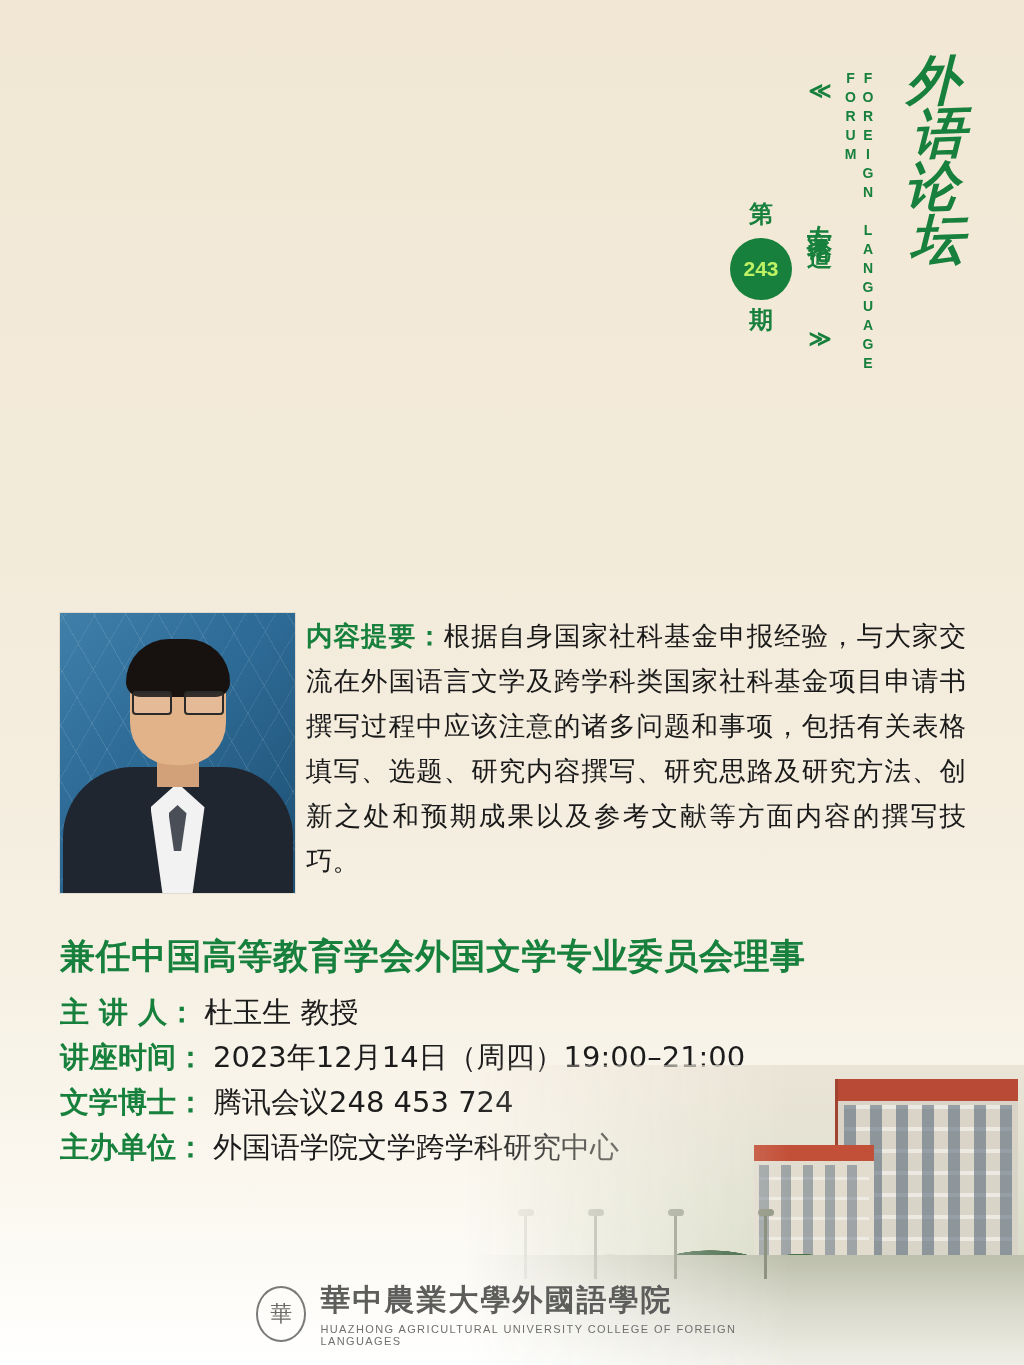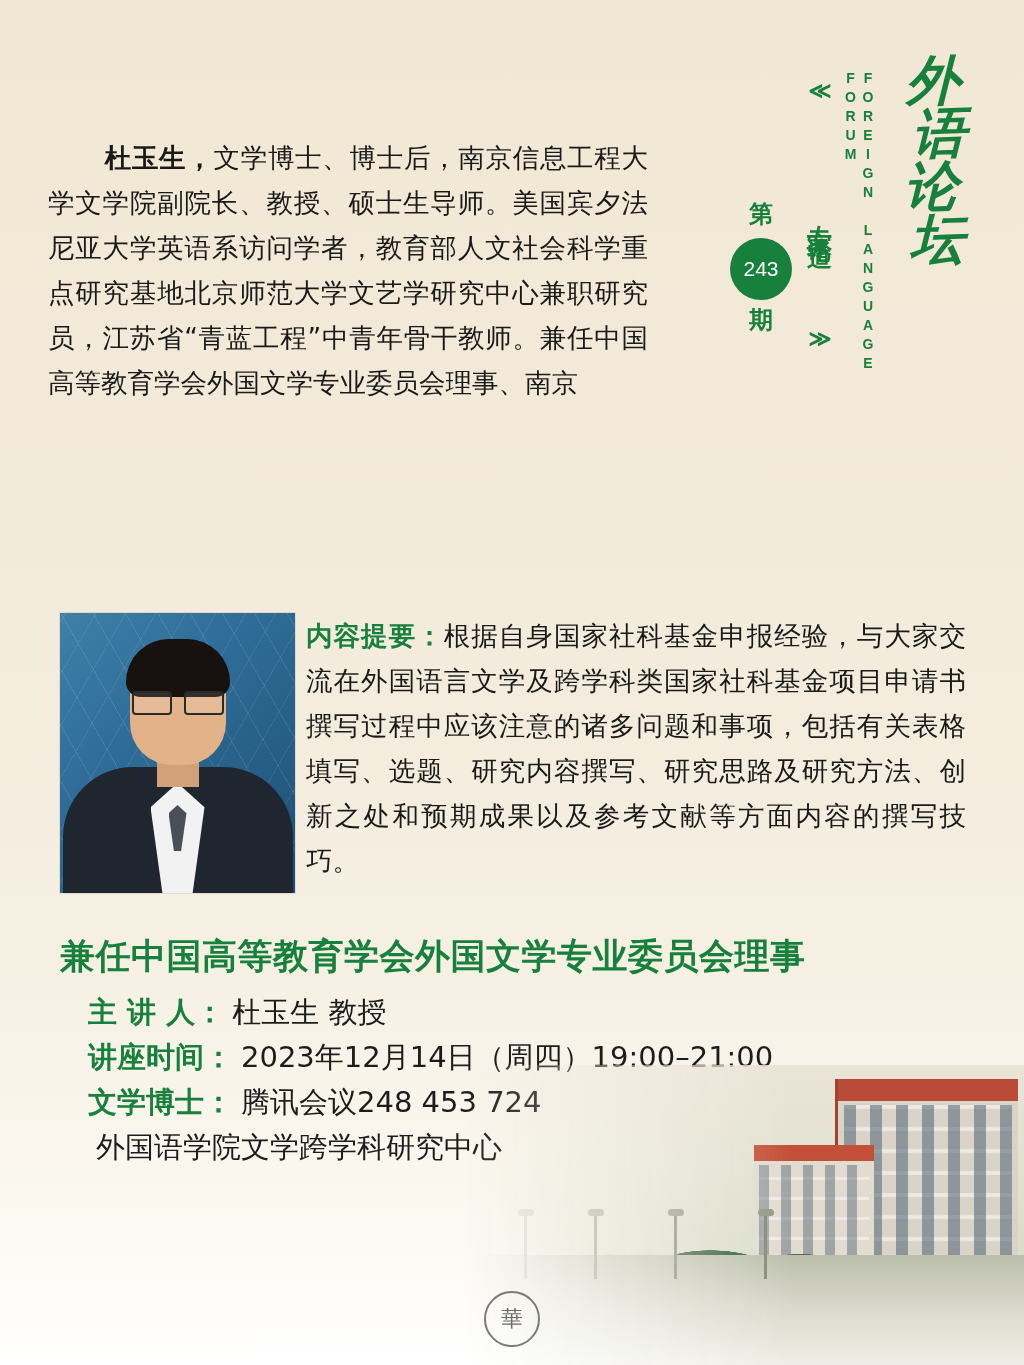--- a/index.html
+++ b/index.html
@@ -93,26 +93,26 @@
   .bracket-top { top: 44px; }
   .bracket-bottom { top: 292px; }
   .issue-badge {
     position: absolute;
     right: 202px;
     top: 198px;
     width: 62px;
     height: 62px;
     border-radius: 50%;
     background: #16803c;
-    color: #ffffff;
+    color: #bef264;
     display: flex;
     align-items: center;
     justify-content: center;
     font-size: 21px;
-    font-weight: normal;
+    font-weight: bold;
   }
   .issue-vert {
     position: absolute;
     right: 202px;
     top: 158px;
     width: 62px;
     color: #16803c;
     font-size: 24px;
     font-weight: bold;
     text-align: center;
@@ -280,21 +280,20 @@
     left: 60px;
     top: 990px;
     width: 900px;
   }
   .info-row {
     display: flex;
     align-items: baseline;
     font-size: 29px;
     line-height: 45px;
     font-family: "DejaVu Sans", sans-serif;
-    margin-left: 28px;
   }
   .info-label {
     color: #16803c;
     font-weight: bold;
     white-space: pre;
   }
   .info-value {
     color: #1c1c1c;
     margin-left: 8px;
   }
@@ -440,23 +439,20 @@
     <div class="vertical-en">FOREIGN LANGUAGE FORUM</div>
     <div class="bracket-top">≪</div>
     <div class="vertical-label">专家论道</div>
     <div class="bracket-bottom">≫</div>
     <div class="issue-vert">第</div>
     <div class="issue-badge">243</div>
     <div class="issue-vert-bottom">期</div>
   </div>
 
   <div class="bio">
-    <div class="bio-top">
-      <span class="indent"></span><span class="name">杜玉生，</span><span>文学博士、博士后，南京信息工程大学文学院副院长、教授、硕士生导师。美国宾夕法尼亚大学英语系访问学者，教育部人文社会科学重点研究基地北京师范大学文艺学研究中心兼职研究员，江苏省“青蓝工程”中青年骨干教师。兼任中国高等教育学会外国文学专业委员会理事、南京</span>
-    </div>
   </div>
 
   <div class="photo">
     <div class="grid"></div>
     <div class="body"></div>
     <div class="shirt"></div>
     <div class="tiecollar"></div>
     <div class="neck"></div>
     <div class="head"></div>
     <div class="hair"></div>
@@ -476,33 +472,38 @@
     </div>
     <div class="info-row">
       <span class="info-label">讲座时间：</span>
       <span class="info-value">2023年12月14日（周四）19:00–21:00</span>
     </div>
     <div class="info-row">
       <span class="info-label">文学博士：</span>
       <span class="info-value">腾讯会议248 453 724</span>
     </div>
     <div class="info-row">
+      <span class="info-label">主办单位：</span>
       <span class="info-value">外国语学院文学跨学科研究中心</span>
     </div>
   </div>
 
   <div class="campus">
     <div class="sky"></div>
     <div class="building"></div>
     <div class="building2"></div>
     <div class="treeline"></div>
     <div class="road"></div>
     <div class="lamp" style="left:60px"></div>
     <div class="lamp" style="left:130px"></div>
     <div class="lamp" style="left:210px"></div>
     <div class="lamp" style="left:300px"></div>
   </div>
 
   <div class="logo">
     <div class="seal">華</div>
+    <div class="names">
+      <div class="cn">華中農業大學外國語學院</div>
+      <div class="en">HUAZHONG AGRICULTURAL UNIVERSITY   COLLEGE OF FOREIGN LANGUAGES</div>
+    </div>
   </div>
 
 </div>
 
 </body></html>

